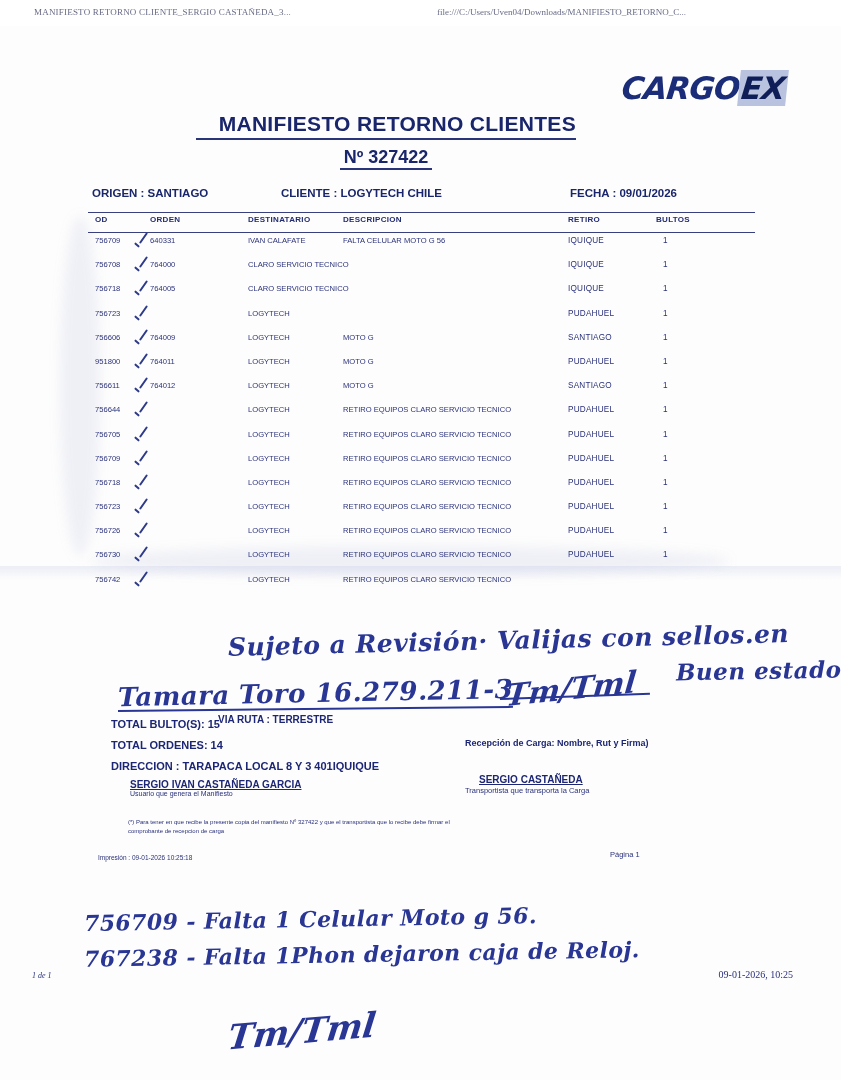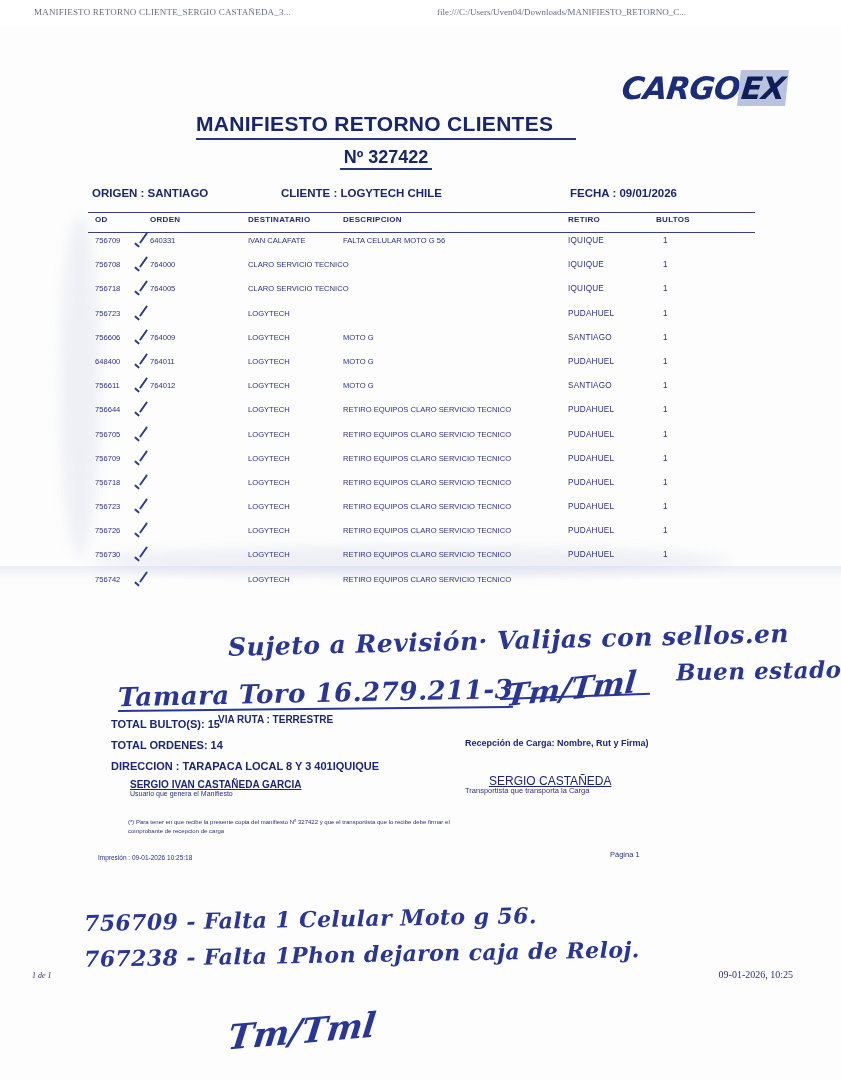--- a/index.html
+++ b/index.html
@@ -70,21 +70,21 @@
     color: #0f1c55;
     background: #b9c2dd;
     padding: 0 2px;
   }
 
   .doc-title {
     position: absolute;
     left: 196px;
     top: 86px;
     width: 380px;
-    text-align: left;
+    text-align: right;
     font-size: 21px;
     font-weight: bold;
     color: #1b2668;
     letter-spacing: .3px;
     border-bottom: 2px solid #2b3475;
     padding-bottom: 2px;
   }
   .numwrap {
     position: absolute;
     left: 196px;
@@ -265,24 +265,24 @@
   }
   .sign-left-sub {
     position: absolute;
     left: 130px;
     top: 764px;
     font-size: 7px;
     color: #2a3178;
   }
   .sign-right {
     position: absolute;
-    left: 489px;
+    left: 479px;
     top: 748px;
-    font-size: 12px;
-    font-weight: normal;
+    font-size: 10px;
+    font-weight: bold;
     color: #1d2670;
     text-decoration: underline;
   }
   .sign-right-sub {
     position: absolute;
     left: 465px;
     top: 760px;
     font-size: 7.5px;
     color: #2a3178;
   }
@@ -444,21 +444,21 @@
         <div class="row">
           <span class="od">756606</span>
           <span class="orden">764009</span>
           <span class="dest">LOGYTECH</span>
           <span class="desc">MOTO G</span>
           <span class="destino">SANTIAGO</span>
           <span class="bultos">1</span>
           <span class="check"></span>
         </div>
         <div class="row">
-          <span class="od">648400</span>
+          <span class="od">951800</span>
           <span class="orden">764011</span>
           <span class="dest">LOGYTECH</span>
           <span class="desc">MOTO G</span>
           <span class="destino">PUDAHUEL</span>
           <span class="bultos">1</span>
           <span class="check"></span>
         </div>
         <div class="row">
           <span class="od">756611</span>
           <span class="orden">764012</span>

